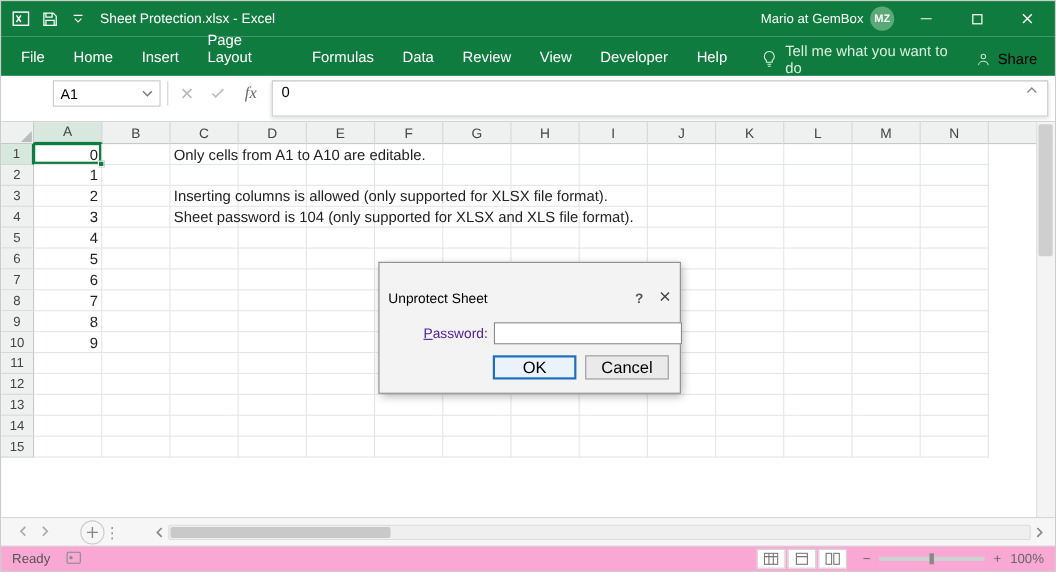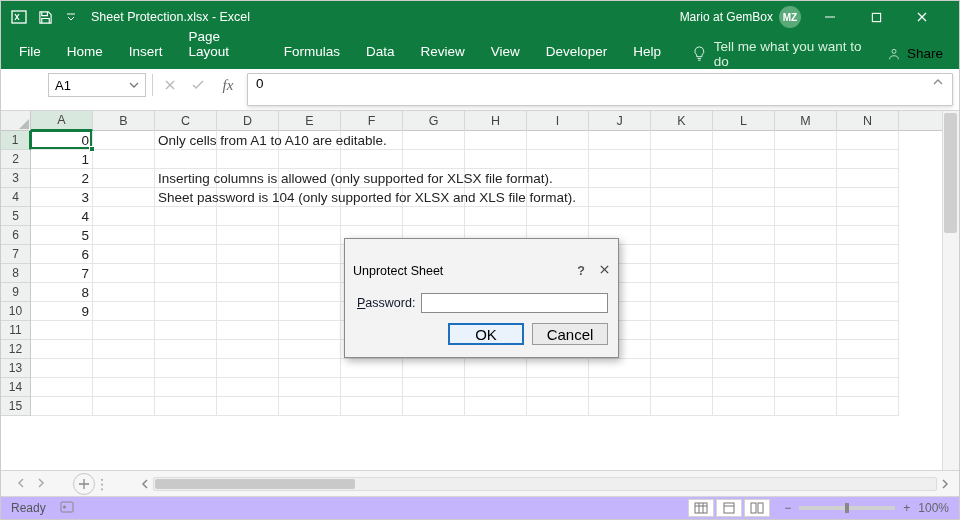--- a/index.html
+++ b/index.html
@@ -3,21 +3,21 @@
 <meta charset="utf-8">
 <style>
   * { box-sizing: border-box; margin: 0; padding: 0; font-family: "Segoe UI", Arial, sans-serif; }
   html, body { width: 960px; height: 520px; overflow: hidden; background:#fff; }
   .window { width:960px; height:520px; display:flex; flex-direction:column; border:1px solid #ccc; }
   
   .titlebar { background:#0f7b3e; color:#fff; height:32px; display:flex; align-items:center; font-size:12px; }
   .titlebar .qat { display:flex; align-items:center; padding-left:6px; gap:2px; }
   .qat-item { width:24px; height:24px; display:flex; align-items:center; justify-content:center; border-radius:2px; }
   .titlebar .title { margin-left:8px; font-size:12.5px; }
-  .titlebar .right { margin-left:auto; display:flex; align-items:center; gap:0; padding-right:14px; }
+  .titlebar .right { margin-left:auto; display:flex; align-items:center; gap:0; padding-right:2px; }
   .user { display:flex; align-items:center; gap:6px; padding:0 6px; font-size:12px; }
   .avatar { width:22px; height:22px; border-radius:50%; background:#5aa978; color:#fff; display:flex; align-items:center; justify-content:center; font-size:10px; font-weight:600; }
   .winbtn { width:46px; height:32px; display:flex; align-items:center; justify-content:center; }
   
   .ribbon { background:#0f7b3e; height:36px; display:flex; align-items:flex-end; padding:0 16px; gap:22px; color:#fff; font-size:13.5px; }
   .ribbon .tab { padding:6px 2px 10px 2px; cursor:pointer; }
   .ribbon .tellme { display:flex; align-items:center; gap:8px; margin-left:8px; color:#d9efe2; }
   .ribbon .share { margin-left:auto; display:flex; align-items:center; gap:6px; color:#000000; padding-bottom:8px;}
   
   .formulabar { height:42px; border-bottom:1px solid #d6d6d6; display:flex; align-items:stretch; background:#fff; padding:4px 6px; gap:6px; position:relative;}
@@ -54,33 +54,33 @@
   .tab-nav { display:flex; gap:8px; padding:0 14px; color:#888;}
   .tab-nav span{padding:2px;}
   .sheet-tab { background:#fff; border:1px solid #c8c8c8; border-top:none; padding:3px 14px 4px 14px; font-weight:600; color:#0f7b3e; border-bottom:2px solid #0f7b3e; margin-bottom:-1px;}
   .addsheet { width:22px;height:22px;border:1px solid #c8c8c8;border-radius:50%;display:flex;align-items:center;justify-content:center;color:#777;margin-left:12px;font-size:14px;}
   .hscroll { flex:1; margin:0 6px 0 22px; position:relative; height:16px; display:flex;align-items:center;}
   .hscroll-track{flex:1;height:14px;background:#efefef;border:1px solid #dcdcdc;border-radius:2px;position:relative;}
   .hscroll-thumb{position:absolute;left:1px;top:1px;height:10px;width:200px;background:#c9c9c9;border-radius:2px;}
   .hscroll-btn{width:16px;height:14px;display:flex;align-items:center;justify-content:center;color:#777;}
   .three-dots{color:#999;letter-spacing:2px;margin-right:4px;font-size:14px;}
   
-  .statusbar { height:23px; border-top:1px solid #d6d6d6; background:#c4b5fd; display:flex; align-items:center; font-size:12px; color:#555; padding:0 10px; gap:14px;}
+  .statusbar { height:23px; border-top:1px solid #d6d6d6; background:#f9a8d4; display:flex; align-items:center; font-size:12px; color:#555; padding:0 10px; gap:14px;}
   .spacer { flex:1; }
   .view-btns { display:flex; gap:2px;}
   .view-btn { width:26px; height:18px; border:1px solid #d4d4d4; background:#fff; display:flex; align-items:center; justify-content:center; color:#666;}
   .zoom { display:flex; align-items:center; gap:8px; color:#666;}
   .zoom-track{width:96px;height:4px;background:#d0d0d0;position:relative;}
   .zoom-thumb{position:absolute;left:46px;top:-3px;width:4px;height:10px;background:#888;}
   
   .dialog { position:absolute; width:275px; background:#f3f3f3; border:1px solid #8a8a8a; box-shadow:2px 3px 8px rgba(0,0,0,0.3); font-size:12.5px;}
   .dialog-title { height:28px; display:flex; align-items:center; padding:0 8px; font-size:12.5px;margin-top:18px; }
   .dialog-title .dt-right{margin-left:auto;display:flex;gap:14px;color:#555;}
   .dialog-body { padding:8px 10px 4px 12px; display:flex; align-items:center; gap:6px;}
-  .dialog-body label{color:#0f172a;}
+  .dialog-body label{color:#4c1d95;margin-left:28px;}
   .dialog-body label u{text-decoration:underline;}
   .dialog-body input{flex:1;height:20px;border:1px solid #8a8a8a;background:#fff;padding:0 4px;font-size:12.5px;}
   .dialog-buttons{display:flex;justify-content:flex-end;gap:8px;padding:6px 10px 12px 10px;}
   .dlg-btn{width:76px;height:22px;border:1px solid #9a9a9a;background:#eaeaea;font-size:15px;display:flex;align-items:center;justify-content:center;}
   .dlg-btn.default{border:2px solid #1f6fbf;background:#eaf2fb;}
 </style>
 </head>
 <body>
 
 <div class="window">

